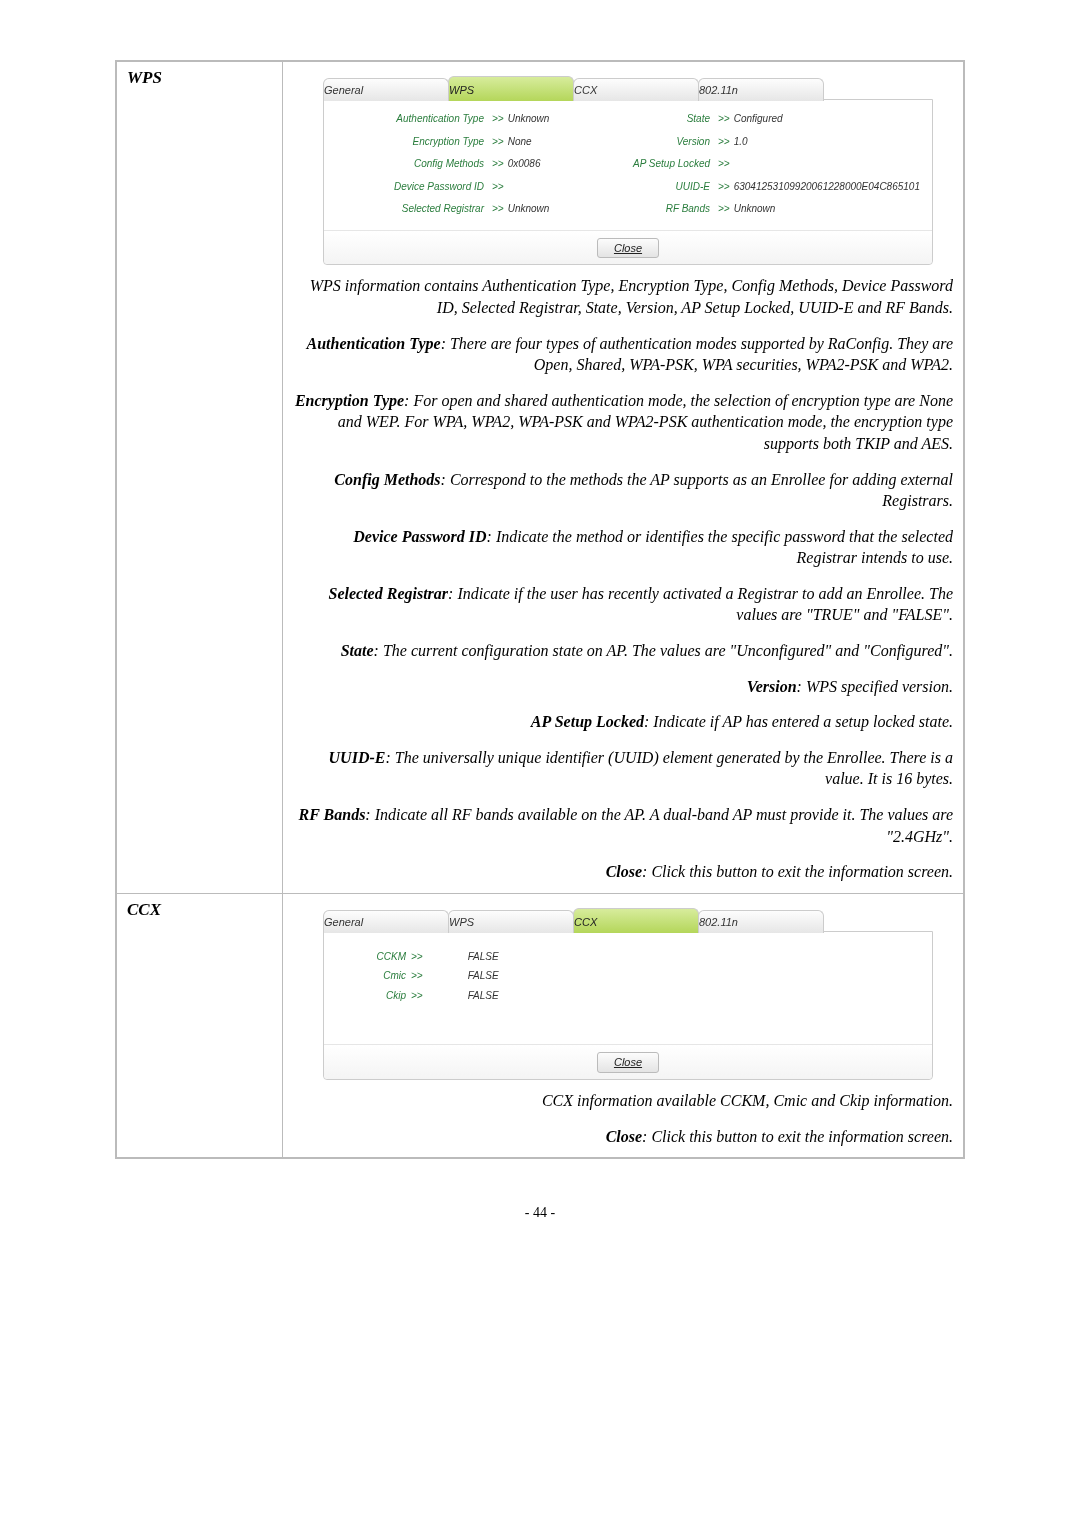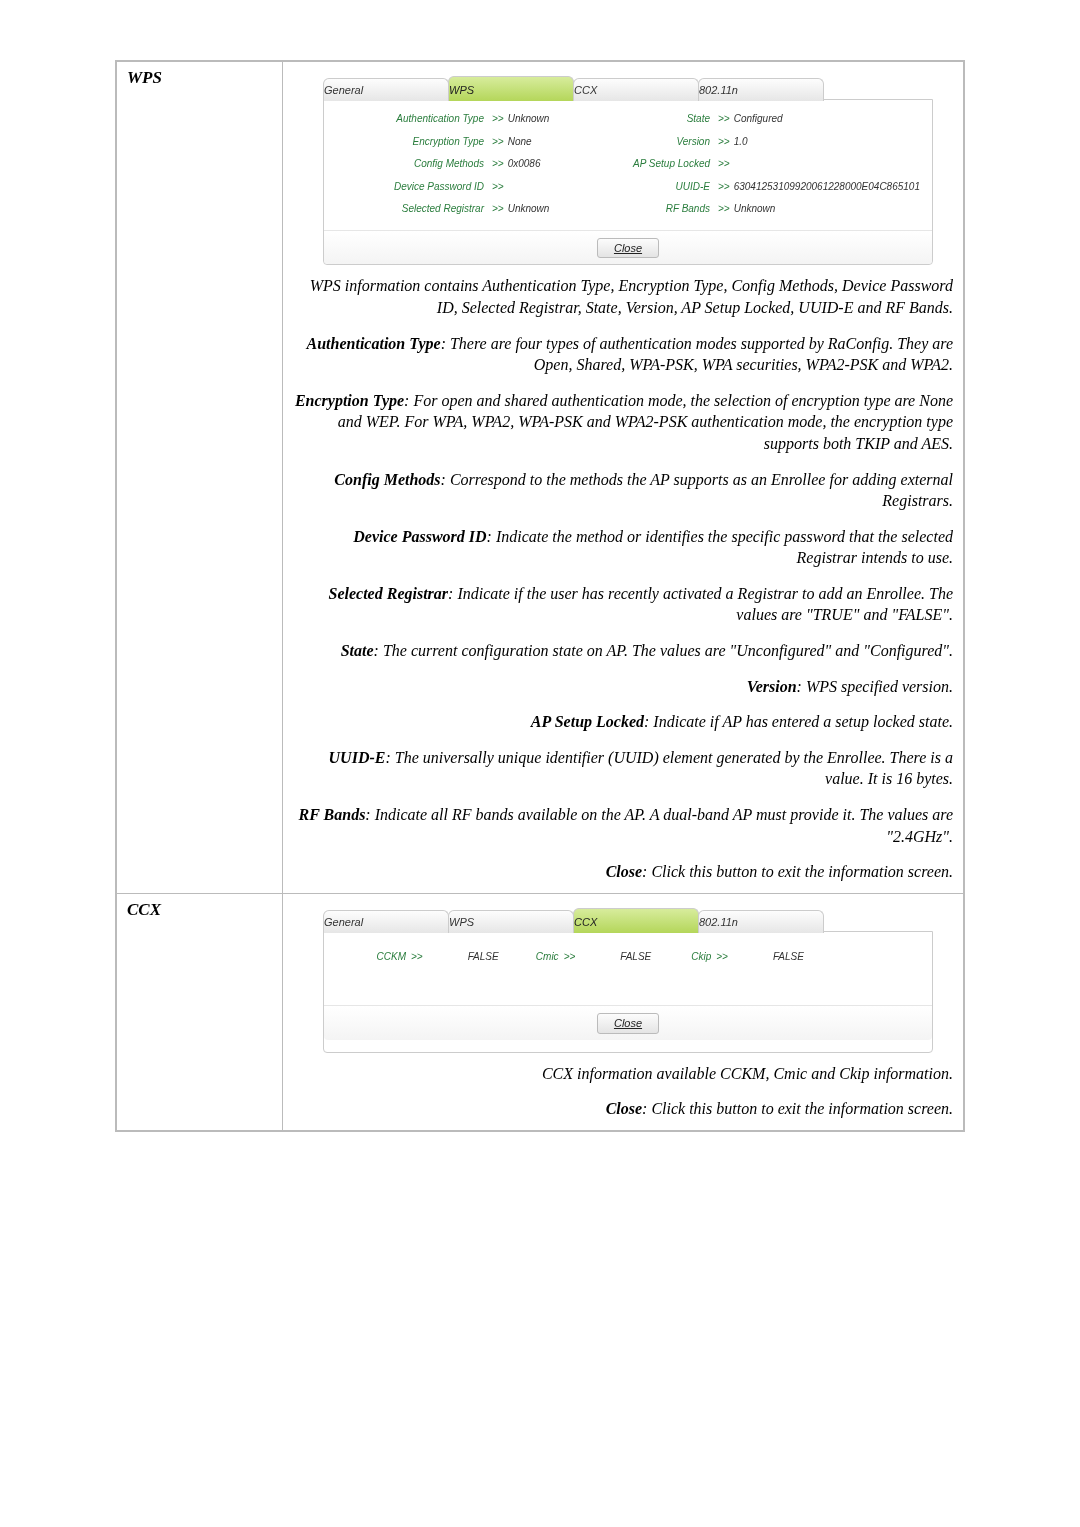--- a/index.html
+++ b/index.html
@@ -129,21 +129,21 @@
     background: linear-gradient(#fcfcfc,#e4e4e4);
     font-family: Tahoma, Arial, sans-serif;
     font-size: 11px;
     color: #222;
     text-decoration: underline;
   }
 
   
   .ccx-list {
     display: flex;
-    flex-direction: row;
+    flex-direction: column;
     row-gap: 6px;
     padding: 6px 10px 10px 10px;
   }
   .ccx-row { display: flex; font-size: 10px; }
   .ccx-row .klabel { width: 60px; text-align: right; color: #2a7d3d; }
   .ccx-row .karrow { padding: 0 5px; color: #2a7d3d; }
   .ccx-row .kval { color: #333; margin-left: 40px; }
 
   .page-num {
     text-align: center;
@@ -294,13 +294,14 @@
             </div>
           </div>
 
           <p>CCX information available CCKM, Cmic and Ckip information.</p>
           <p style="margin-bottom:4px;"><b>Close</b><span>: Click this button to exit the information screen.</span></p>
         </td>
       </tr>
     </tbody>
   </table>
 
+  <div class="page-num">- 44 -</div>
 </div>
 
 </body></html>

